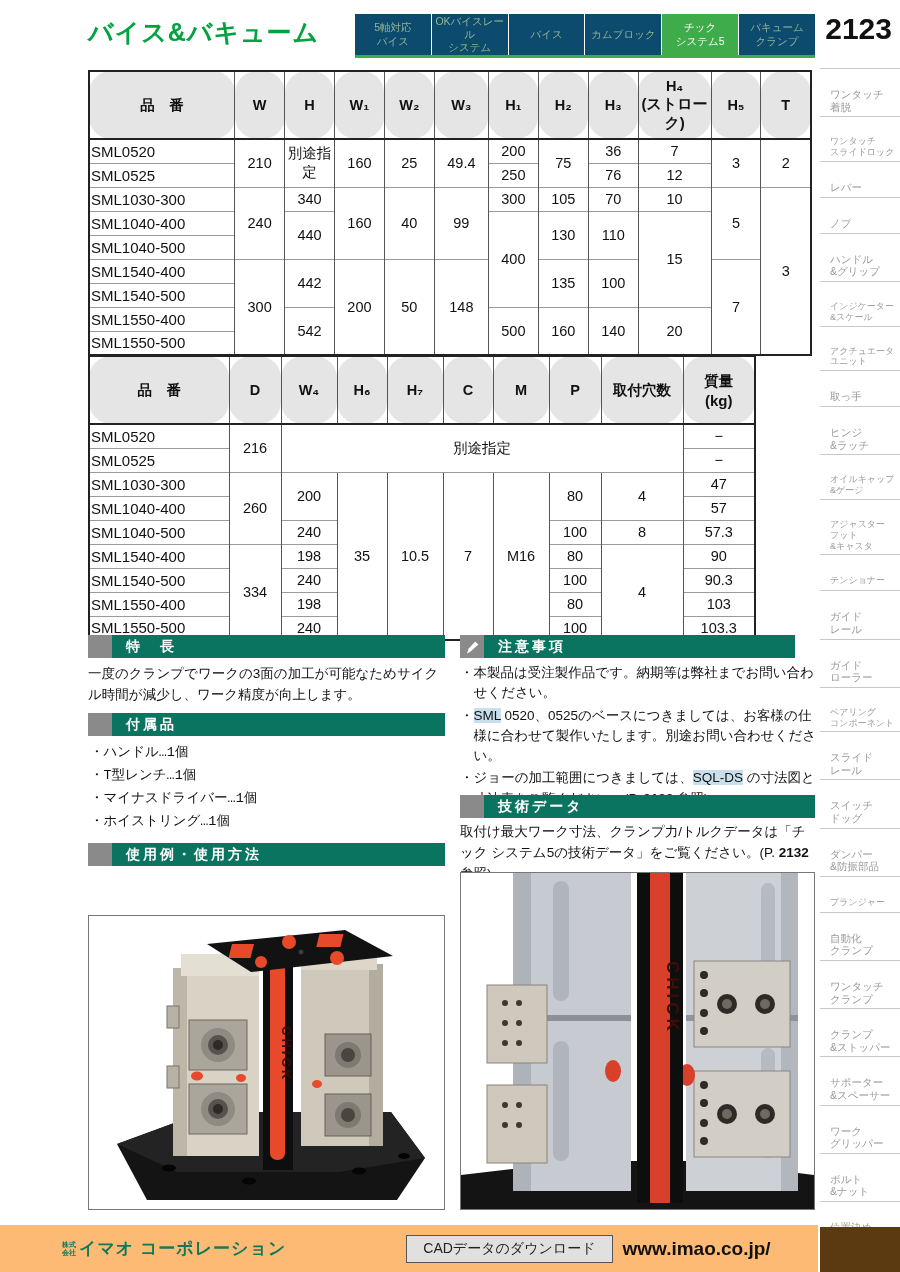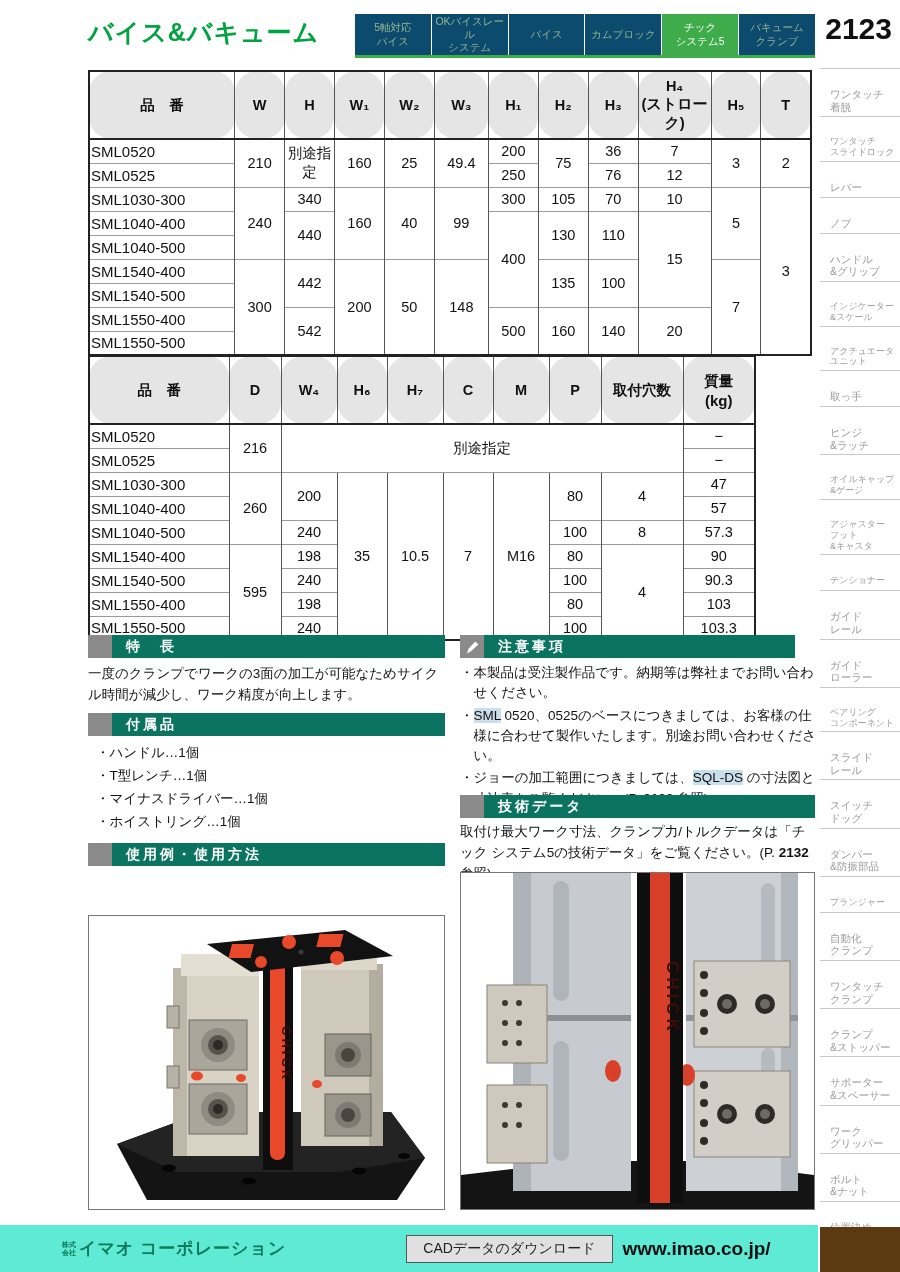--- a/index.html
+++ b/index.html
@@ -40,21 +40,21 @@
 
   
   .sidebar { position:absolute; left:820px; top:68px; width:80px; }
   .side-item { min-height:36px; padding:19px 2px 3px 10px; border-bottom:1px solid #c8c8c8; color:#9a9a9a; font-size:10.5px; line-height:1.2; display:flex; align-items:center; white-space:pre-line; cursor:pointer; }
   .side-item:first-child { border-top:1px solid #c8c8c8; }
   .side-small { font-size:9px; }
   .side-active { background:#3fac4c; color:#fff; }
   .side-brown { position:absolute; left:820px; top:1227px; width:80px; height:45px; background:#5c3a11; }
 
   
-  .footer { position:absolute; left:0; top:1225px; width:818px; height:47px; background:#5eead4; display:flex; align-items:center; }
+  .footer { position:absolute; left:0; top:1225px; width:818px; height:47px; background:#fdba74; display:flex; align-items:center; }
   .logo-wrap { display:flex; align-items:center; margin-left:62px; }
   .logo-prefix { font-size:7px; line-height:1.1; color:#0f7a5a; font-weight:bold; margin-right:3px; white-space:pre-line; }
   .logo-name { font-size:17px; font-weight:bold; color:#0f7a5a; letter-spacing:1px; }
   .cad-button { margin-left:120px; border:1px solid #555; background:#e0e0e0; padding:4px 16px; font-size:14px; color:#222; cursor:pointer; white-space:nowrap; }
   .footer-url { margin-left:10px; font-size:19px; font-weight:bold; color:#111; }
 </style>
 </head>
 <body>
 
 <div class="page">
@@ -281,21 +281,21 @@
         </tr>
         <tr>
           <td class="cell-name">SML1040-500</td>
           <td>240</td>
           <td>100</td>
           <td>8</td>
           <td>57.3</td>
         </tr>
         <tr>
           <td class="cell-name">SML1540-400</td>
-          <td rowspan="4">595</td>
+          <td rowspan="4">334</td>
           <td>198</td>
           <td>80</td>
           <td rowspan="4">4</td>
           <td>90</td>
         </tr>
         <tr>
           <td class="cell-name">SML1540-500</td>
           <td>240</td>
           <td>100</td>
           <td>90.3</td>
@@ -318,21 +318,21 @@
   <div class="sec-head" style="left:88px; top:635px; width:357px;">
     <div class="sec-lead"></div>
     <div class="sec-bar">特　長</div>
   </div>
   <div class="body-text" style="left:88px; top:664px; width:360px;">一度のクランプでワークの3面の加工が可能なためサイクル時間が減少し、ワーク精度が向上します。</div>
 
   <div class="sec-head" style="left:88px; top:713px; width:357px;">
     <div class="sec-lead"></div>
     <div class="sec-bar">付属品</div>
   </div>
-  <div class="body-text list" style="left:96px; top:742px; width:360px;">
+  <div class="body-text list" style="left:90px; top:742px; width:360px;font-family:Liberation Mono, monospace;">
       <div class="item">・ハンドル…1個</div>
       <div class="item">・T型レンチ…1個</div>
       <div class="item">・マイナスドライバー…1個</div>
       <div class="item">・ホイストリング…1個</div>
     </div>
 
   <div class="sec-head" style="left:88px; top:843px; width:357px;">
     <div class="sec-lead"></div>
     <div class="sec-bar">使用例・使用方法</div>
   </div>

